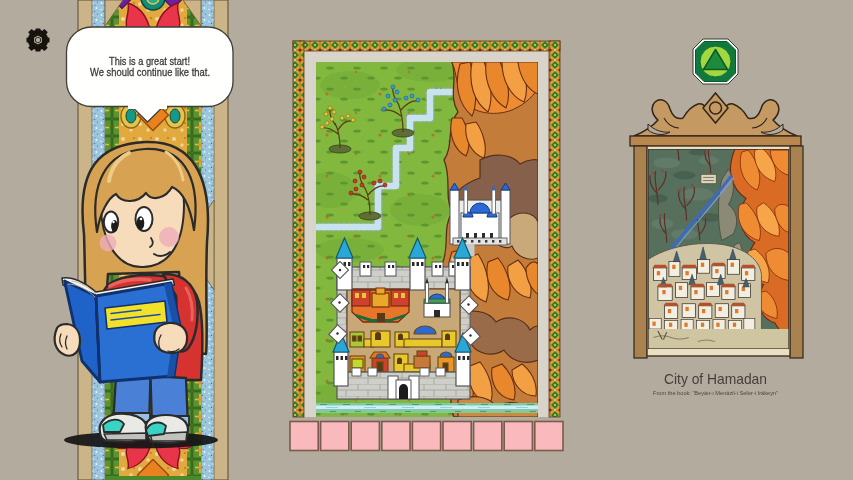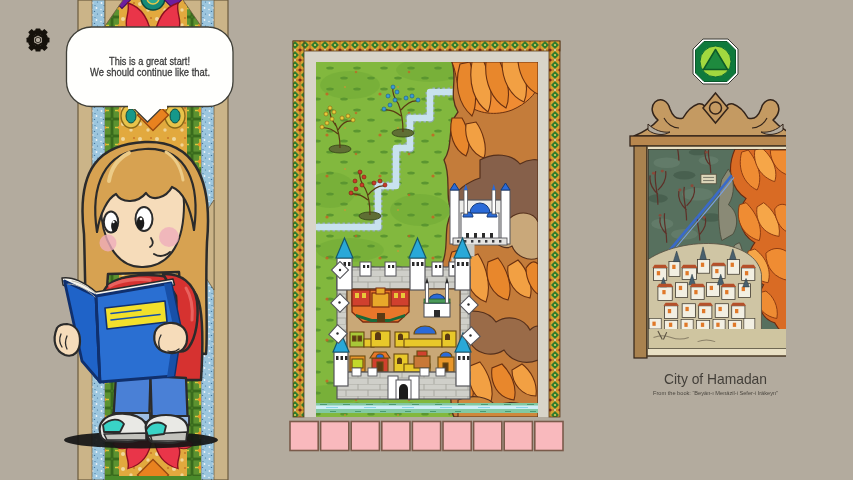--- a/index.html
+++ b/index.html
@@ -1,16 +1,16 @@
 <!DOCTYPE html>
 <html><head>
 <meta charset="utf-8">
 <style>
   html,body{margin:0;padding:0;background:#b3ab9e;}
-  #stage{position:relative;width:786px;height:480px;overflow:hidden;font-family:"Liberation Sans",sans-serif;}
+  #stage{position:relative;width:853px;height:480px;overflow:hidden;font-family:"Liberation Sans",sans-serif;}
   svg{display:block;}
 </style>
 </head>
 <body>
 <div id="stage">
 <svg width="853" height="480" viewBox="0 0 853 480">
 <defs>
   <pattern id="ornband" width="10" height="10" patternUnits="userSpaceOnUse">
     <rect width="10" height="10" fill="#d8a133"></rect>
     <rect x="0" y="0" width="10" height="10" fill="none" stroke="#8a5a1a" stroke-width="0.6"></rect>

